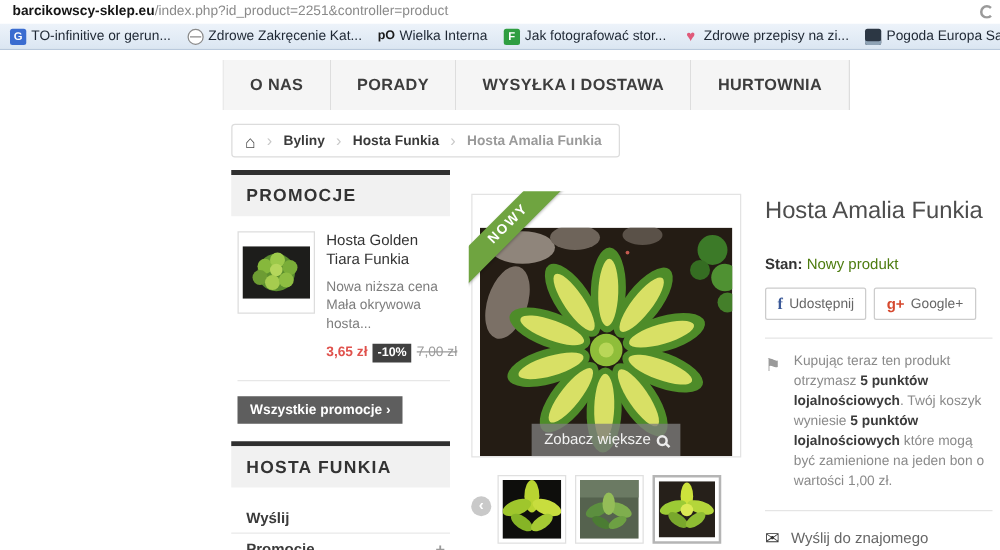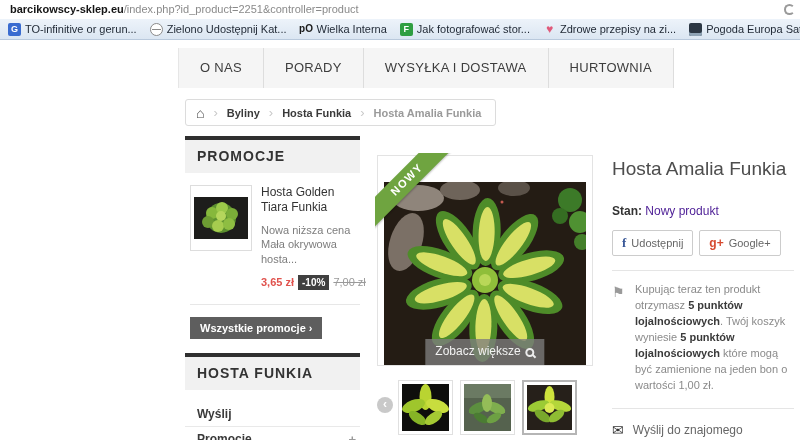--- a/index.html
+++ b/index.html
@@ -25,21 +25,21 @@
   .ic-globe { background:#fff; border:1px solid #8a8a8a; border-radius:50%; position:relative; }
   .ic-globe::after { content:""; position:absolute; left:1px; right:1px; top:5px; height:1px; background:#8a8a8a; }
   .ic-po { background:transparent; color:#1a1a1a; font-size:10px; }
   .ic-green-f { background:#2f9e41; }
   .ic-heart { background:transparent; color:#e05a7a; font-size:12px; }
   .ic-weather { background:#2c3744; border-radius:2px; box-shadow:inset 0 -3px 0 #8fa3b5; }
 
   
   .nav { position:absolute; left:178px; top:48px; right:0; height:40px; display:flex; overflow:hidden; }
   .nav-item { flex:none; height:40px; line-height:40px; padding:0 21px; background:#f5f5f5;
-    border-right:1px solid #dddddd; font-size:13px; font-weight:normal; color:#3d3d3d;
+    border-right:1px solid #dddddd; font-size:13px; font-weight:bold; color:#3d3d3d;
     letter-spacing:.3px; cursor:pointer; }
   .nav-item:first-child { border-left:1px solid #e6e6e6; }
 
   
   .crumbs { position:absolute; left:185px; top:99px; height:27px; display:inline-flex; align-items:center;
     border:1px solid #dcdcdc; border-radius:3px; background:#fff; padding:0 14px 0 10px; }
   .crumb-home { font-size:14px; color:#4a4a4a; cursor:pointer; }
   .crumb-sep { color:#c9c9c9; font-size:13px; margin:0 9px; }
   .crumb { font-size:11px; font-weight:bold; color:#3a3a3a; cursor:pointer; }
   .crumb.last { color:#9a9a9a; }
@@ -90,21 +90,21 @@
     cursor:pointer; }
   .thumb { position:absolute; top:380px; width:55px; height:55px; background:#fff;
     border:1px solid #e0e0e0; display:flex; align-items:center; justify-content:center; cursor:pointer; }
   .thumb.sel { border:2px solid #b5b5b5; }
 
   
   .info { position:absolute; left:612px; top:158px; width:182px; }
   .p-title { font-size:19px; color:#4d4d4d; }
   .p-cond { margin-top:24px; font-size:12px; }
   .cond-label { font-weight:bold; color:#333; }
-  .cond-val { color:#4c1d95; }
+  .cond-val { color:#4d7c0f; }
   .share-row { margin-top:12px; display:flex; gap:6px; }
   .share-btn { border:1px solid #ccc; border-radius:2px; background:#fff; font-size:11px; color:#666;
     padding:4px 9px; cursor:pointer; display:flex; align-items:center; gap:5px; }
   .fb-f { font-family:"Liberation Serif", serif; font-weight:bold; color:#3b5998; font-size:13px; }
   .gp { font-weight:bold; color:#d6492f; font-size:12px; }
   .hr { border-top:1px solid #e5e5e5; margin-top:14px; }
   .loyalty { margin-top:11px; position:relative; padding-left:23px; font-size:11px; line-height:1.45;
     color:#8a8a8a; }
   .flag { position:absolute; left:0; top:0; color:#9a9a9a; font-size:14px; }
   .loyalty b { color:#3a3a3a; }
@@ -121,21 +121,21 @@
   <span class="refresh-c"></span>
 </div>
 
 <div class="fav-bar">
   <span class="bm">
       <span class="bm-ic ic-google-blue">G</span>
       <span>TO-infinitive or gerun...</span>
     </span>
   <span class="bm">
       <span class="bm-ic ic-globe"></span>
-      <span>Zielono Udostępnij Kat...</span>
+      <span>Zdrowe Zakręcenie Kat...</span>
     </span>
   <span class="bm">
       <span class="bm-ic ic-po">pO</span>
       <span>Wielka Interna</span>
     </span>
   <span class="bm">
       <span class="bm-ic ic-green-f">F</span>
       <span>Jak fotografować stor...</span>
     </span>
   <span class="bm">

